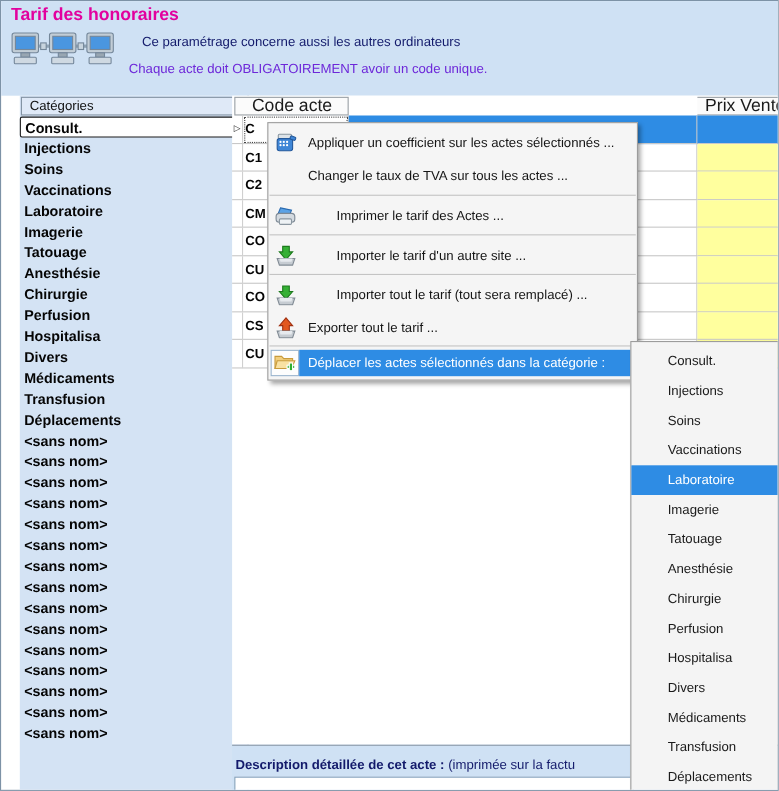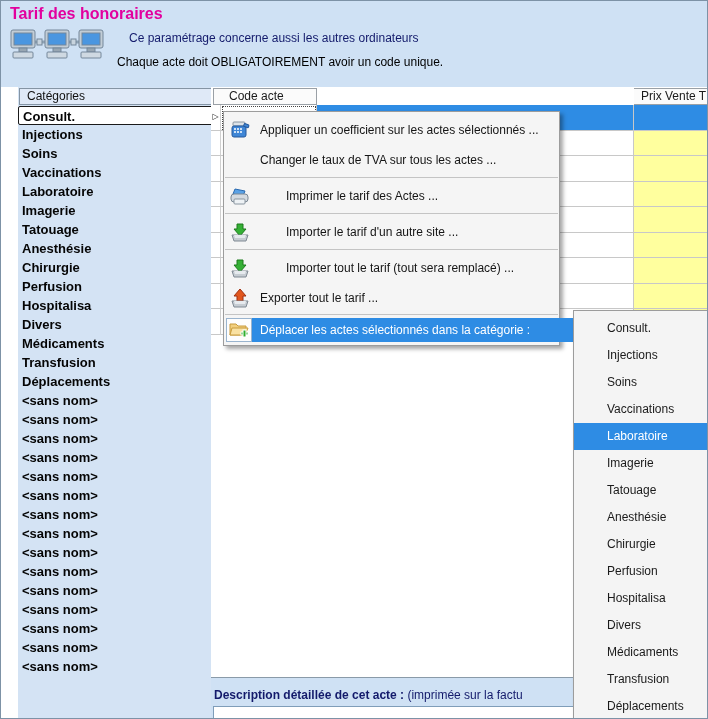--- a/index.html
+++ b/index.html
@@ -7,51 +7,51 @@
   .window {
     position:relative; width:708px; height:719px; overflow:hidden;
     background:#ffffff; font-family:"Liberation Sans", sans-serif;
     border:1px solid #7d92a6;
   }
   
   .banner { position:absolute; left:0; top:0; width:708px; height:86px; background:#cfe1f4; }
   .banner-title { position:absolute; left:9px; top:4px; font-size:16px; font-weight:bold; color:#e2009e; }
   .net-icon { position:absolute; left:8px; top:27px; }
   .banner-line1 { position:absolute; left:116px; top:30px; font-size:12px; color:#131a6b;margin-left:12px; }
-  .banner-line2 { position:absolute; left:116px; top:54px; font-size:12px; color:#000000; }
+  .banner-line2 { position:absolute; left:116px; top:54px; font-size:12px; color:#6d28d9; }
   
   .sidebar { position:absolute; left:17px; top:86px; width:208px; height:633px; background:#d4e3f4; border-right:1px solid #93a3b3; }
   .cat-header { position:absolute; left:1px; top:1px; width:205px; height:17px; background:#dfe9f7; border:1px solid #8494a4; font-size:12px; color:#111; line-height:15px; padding-left:7px; }
   .cat-list { position:absolute; left:0; top:19px; width:207px; }
   .cat-item { height:19px; line-height:19px; font-size:13px; font-weight:bold; color:#050505; padding-left:4px; white-space:nowrap; }
   .cat-item.sel { background:#ffffff; border:1px solid #1a1a1a; border-radius:2px; width:205px; }
   
   .table-area { position:absolute; left:210px; top:86px; width:498px; height:590px; background:#ffffff; }
   .thead { position:absolute; left:0; top:1px; height:17px; width:498px; }
-  .th { position:absolute; top:0; height:17px; background:#fbfbfb; border:1px solid #9aa0a6; border-left:none; font-size:12px; color:#1a1a1a; line-height:15px; white-space:nowrap; overflow:hidden; }
+  .th { position:absolute; top:0; height:17px; background:#fbfbfb; border:1px solid #9aa0a6; border-left:none; font-size:16px; color:#1a1a1a; line-height:15px; white-space:nowrap; overflow:hidden; }
   .th-code { left:2px; width:104px; border-left:1px solid #9aa0a6; padding-left:15px; }
   .th-lib  { left:106px; width:317px; padding-left:5px; }
   .th-prix { left:423px; width:75px; padding-left:7px; border-right:none; }
   .sort-glyph { position:absolute; right:5px; top:4px; }
   .rows { position:absolute; left:0; top:18px; width:498px; }
   .trow { display:flex; height:25.5px; }
   .sel-col { width:10px; border-right:1px solid #d0d0d0; border-bottom:1px solid #c8c8c8; font-size:8px; color:#222; line-height:24px; text-align:center; }
   .code-cell { width:96px; border-bottom:1px solid #c8c8c8; border-right:1px solid #c8c8c8; font-size:12px; font-weight:bold; color:#050505; padding-left:2px; line-height:24px; }
   .lib-cell { width:317px; border-bottom:1px solid #c8c8c8; border-right:1px solid #c8c8c8; font-size:12px; color:#14233c; padding-left:5px; line-height:24px; }
   .prix-cell { flex:1; border-bottom:1px solid #c8c8c8; }
   .trow.selected .lib-cell, .trow.selected .prix-cell { background:#2e8ce4; }
   .trow.selected .code-cell { outline:1px dotted #444; outline-offset:-2px; }
   .prix-yellow { background:#ffff9e; }
   
   .desc-bar { position:absolute; left:210px; top:676px; width:498px; height:43px; background:#cfe1f4; border-top:1px solid #8a9aa8; }
   .desc-label { position:absolute; left:3px; top:10px; font-size:12px; color:#131a6b; white-space:nowrap; }
   .desc-label b { font-weight:bold; }
   .desc-input { position:absolute; left:2px; top:28px; width:363px; height:26px; background:#ffffff; border:1px solid #7f9db9; }
   
-  .cmenu { position:absolute; left:222px; top:110px; width:337px; background:#f5f5f5; border:1px solid #9c9c9c; box-shadow:3px 3px 4px rgba(0,0,0,0.35); z-index:10; padding:3px 0; }
+  .cmenu { position:absolute; left:242px; top:110px; width:337px; background:#f5f5f5; border:1px solid #9c9c9c; box-shadow:3px 3px 4px rgba(0,0,0,0.35); z-index:10; padding:3px 0; }
   .mi { display:flex; align-items:center; padding-left:4px; }
   .mi .mi-icon { width:24px; height:22px; display:flex; align-items:center; justify-content:center; margin-right:8px; flex:none; }
   .mi .mi-label { font-size:12px; color:#151515; white-space:nowrap; }
   .h30 { height:30px; } .h31 { height:31px;gap:26px; } .h29 { height:29px; }
   .menu-sep { height:1px; background:#c4c4c4; margin:2px 1px; }
   .mi-highlight { height:25px; display:flex; align-items:center; padding-left:2px; }
   .mi-highlight .icon-box { width:26px; height:24px; background:#fdfdfd; border:1px solid #9ab4ce; display:flex; align-items:center; justify-content:center; flex:none; }
   .mi-highlight .hl-bar { flex:1; height:24px; background:#2e8ce4; display:flex; align-items:center; padding-left:8px;gap:44px; }
   .mi-highlight .hl-bar .mi-label { color:#ffffff; font-size:12px; white-space:nowrap; }
   .sub-arrow { margin-left:auto; margin-right:6px; color:#ffffff; font-size:9px; }

